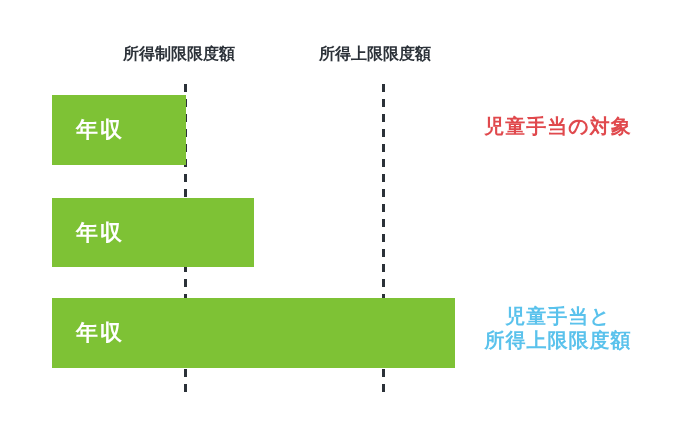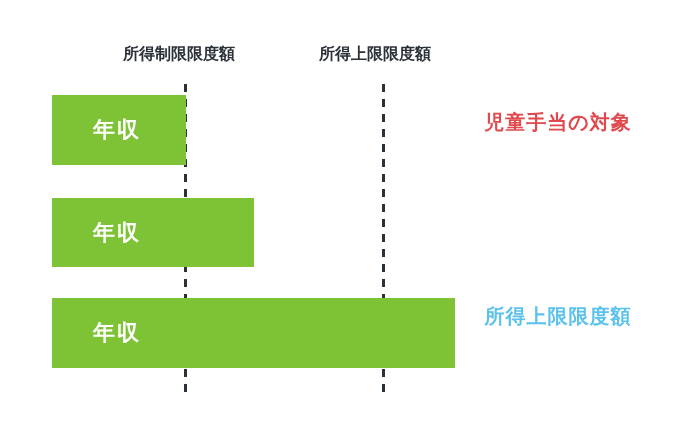--- a/index.html
+++ b/index.html
@@ -50,39 +50,39 @@
     display: flex;
     align-items: center;
   }
   .bar.bar1 { top: 95px;  width: 134px; height: 70px; }
   .bar.bar2 { top: 198px; width: 202px; height: 69px; }
   .bar.bar3 { top: 298px; width: 403px; height: 70px; }
   .bar-label {
     color: #ffffff;
     font-size: 22px;
     font-weight: bold;
-    padding-left: 41px;
+    padding-left: 24px;
     letter-spacing: 2px;
     line-height: 1;
   }
   
   .status {
     position: absolute;
     left: 458px;
     width: 200px;
     text-align: center;
     font-size: 20px;
     font-weight: bold;
     letter-spacing: 1px;
     line-height: 24px;
     white-space: nowrap;
   }
   .status.red  { color: #e0494d; }
   .status.blue { color: #5ac2ec; }
-  .status.s1 { top: 110px; }
+  .status.s1 { top: 116px; font-family: Liberation Mono, monospace; }
   .status.s2 { top: 216px; }
   .status.s3 { top: 304px; }
   .status-line { display: block; }
 </style>
 </head>
 <body>
 
 <div class="canvas">
 
   <div class="threshold-label t1">所得制限限度額</div>
@@ -98,16 +98,17 @@
     <span class="bar-label">年収</span>
   </div>
   <div class="bar bar3">
     <span class="bar-label">年収</span>
   </div>
 
   <div class="status red s1">
     <span class="status-line">児童手当の対象</span>
   </div>
   <div class="status blue s3">
+    <span class="status-line">児童手当と</span>
     <span class="status-line">所得上限限度額</span>
   </div>
 
 </div>
 
 </body></html>

